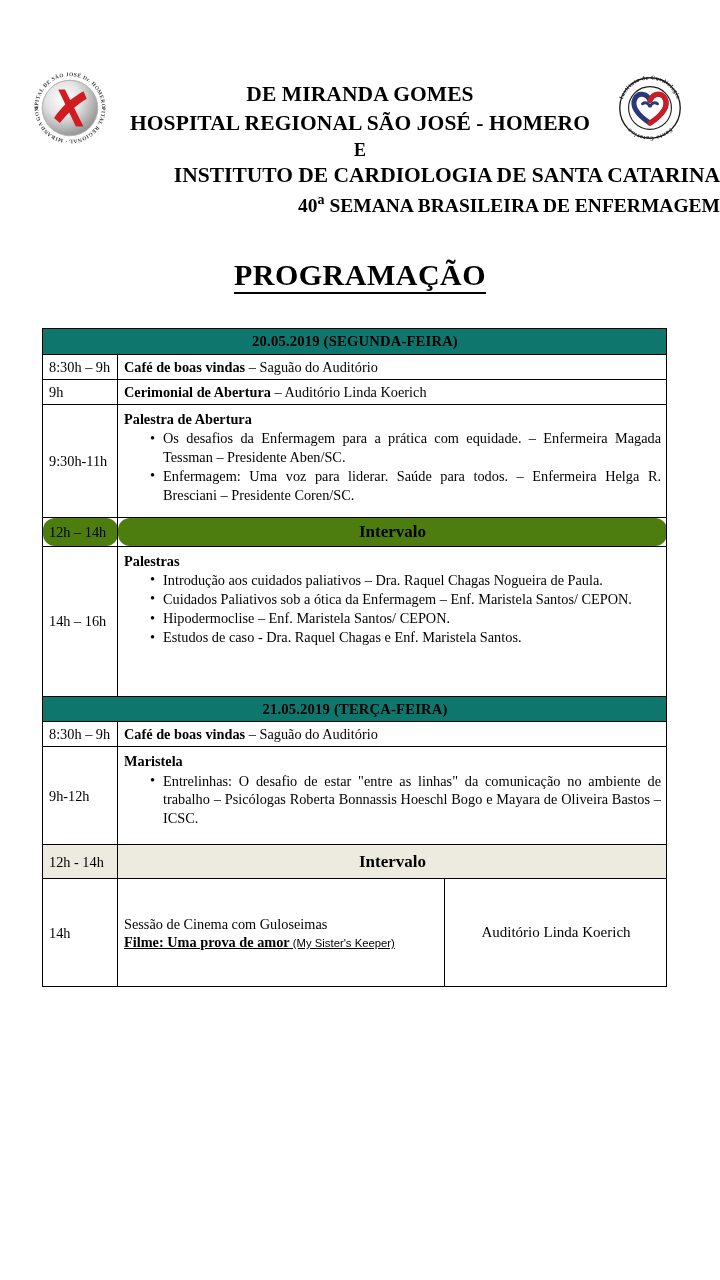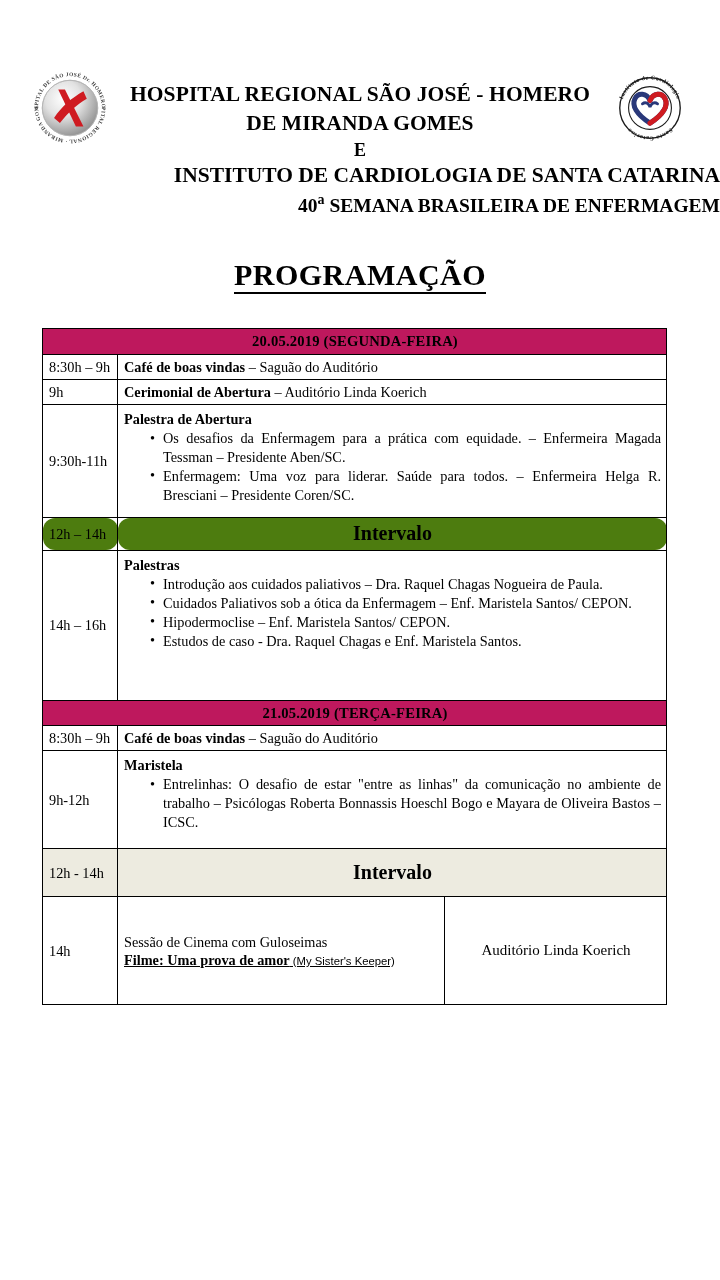--- a/index.html
+++ b/index.html
@@ -87,21 +87,21 @@
     line-height: 1.27;
   }
   table.sched td {
     border: 1.3px solid #000000;
     vertical-align: middle;
     padding: 3px 5px 3px 6px;
   }
   col.c-time { width: 75px; }
 
   td.day-head {
-    background: #be185d;
+    background: #0f766e;
     text-align: center;
     font-weight: bold;
     font-size: 14.6px;
     padding: 5px 4px 6px;
     letter-spacing: 0.2px;
   }
   td.time {
     font-size: 14.3px;
     padding-left: 6px;
     vertical-align: middle;
@@ -130,21 +130,21 @@
     content: "\2022";
     position: absolute;
     left: 0;
     top: -0.5px;
   }
   ul.items li:last-child { margin-bottom: 0; }
 
   td.interval {
     text-align: center;
     font-weight: bold;
-    font-size: 20px;
+    font-size: 17px;
   }
   tr.interval-gray td { background: #4d7c0f; border-radius: 12px; }
   tr.interval-cream td { background: #EDEBE0; }
   tr.interval-gray td.time,
   tr.interval-cream td.time { font-weight: normal; text-align: left; }
 
   .cine-line1 { display: block; }
   .cine-line2 { display: block; text-decoration: underline; }
   .film-en {
     font-family: "Liberation Sans", "DejaVu Sans", sans-serif;
@@ -182,22 +182,22 @@
         <text font-family="'Liberation Serif',serif" font-size="6.4" font-weight="bold" fill="#3a3a3a" letter-spacing="0.5">
           <textPath href="#arcTop" startOffset="50%" text-anchor="middle">HOSPITAL DE SÃO JOSÉ Dr. HOMERO DE</textPath>
         </text>
         <text font-family="'Liberation Serif',serif" font-size="6.4" font-weight="bold" fill="#3a3a3a" letter-spacing="0.5">
           <textPath href="#arcBot" startOffset="50%" text-anchor="middle">HOSPITAL REGIONAL · MIRANDA GOMES ·</textPath>
         </text>
       </svg>
     </div>
 
     <div class="org-title">
+      <span class="ln">DE MIRANDA GOMES</span>
       <span class="ln">HOSPITAL REGIONAL SÃO JOSÉ - HOMERO</span>
-      <span class="ln">DE MIRANDA GOMES</span>
       <span class="ln e">E</span>
     </div>
 
     <div class="logo">
       <svg viewBox="0 0 100 100" aria-hidden="true">
         <defs>
           <path id="arcTop2" d="M 16,50 A 34,34 0 0 1 84,50" fill="none"></path>
           <path id="arcBot2" d="M 84,50 A 34,34 0 0 1 16,50" fill="none"></path>
         </defs>
         <circle cx="50" cy="50" r="36" fill="#ffffff" stroke="#1a1a1a" stroke-width="1.6"></circle>
@@ -290,21 +290,21 @@
       <tr style="height:98px">
         <td class="time mid">9h-12h</td>
         <td class="desc tall" colspan="2">
           <span class="title-line">Maristela</span>
           <ul class="items">
             <li>Entrelinhas: O desafio de estar "entre as linhas" da comunicação no ambiente de trabalho – Psicólogas Roberta Bonnassis Hoeschl Bogo e Mayara de Oliveira Bastos – ICSC.</li>
           </ul>
         </td>
       </tr>
 
-      <tr class="interval-cream" style="height:48px">
+      <tr class="interval-cream" style="height:34px">
         <td class="time">12h - 14h</td>
         <td class="interval" colspan="2">Intervalo</td>
       </tr>
 
       <tr style="height:108px">
         <td class="time mid">14h</td>
         <td class="desc">
           <span class="cine-line1">Sessão de Cinema com Guloseimas</span>
           <span class="cine-line2"><span class="b">Filme: Uma prova de amor</span><span class="film-en"> (My Sister's Keeper)</span></span>
         </td>

